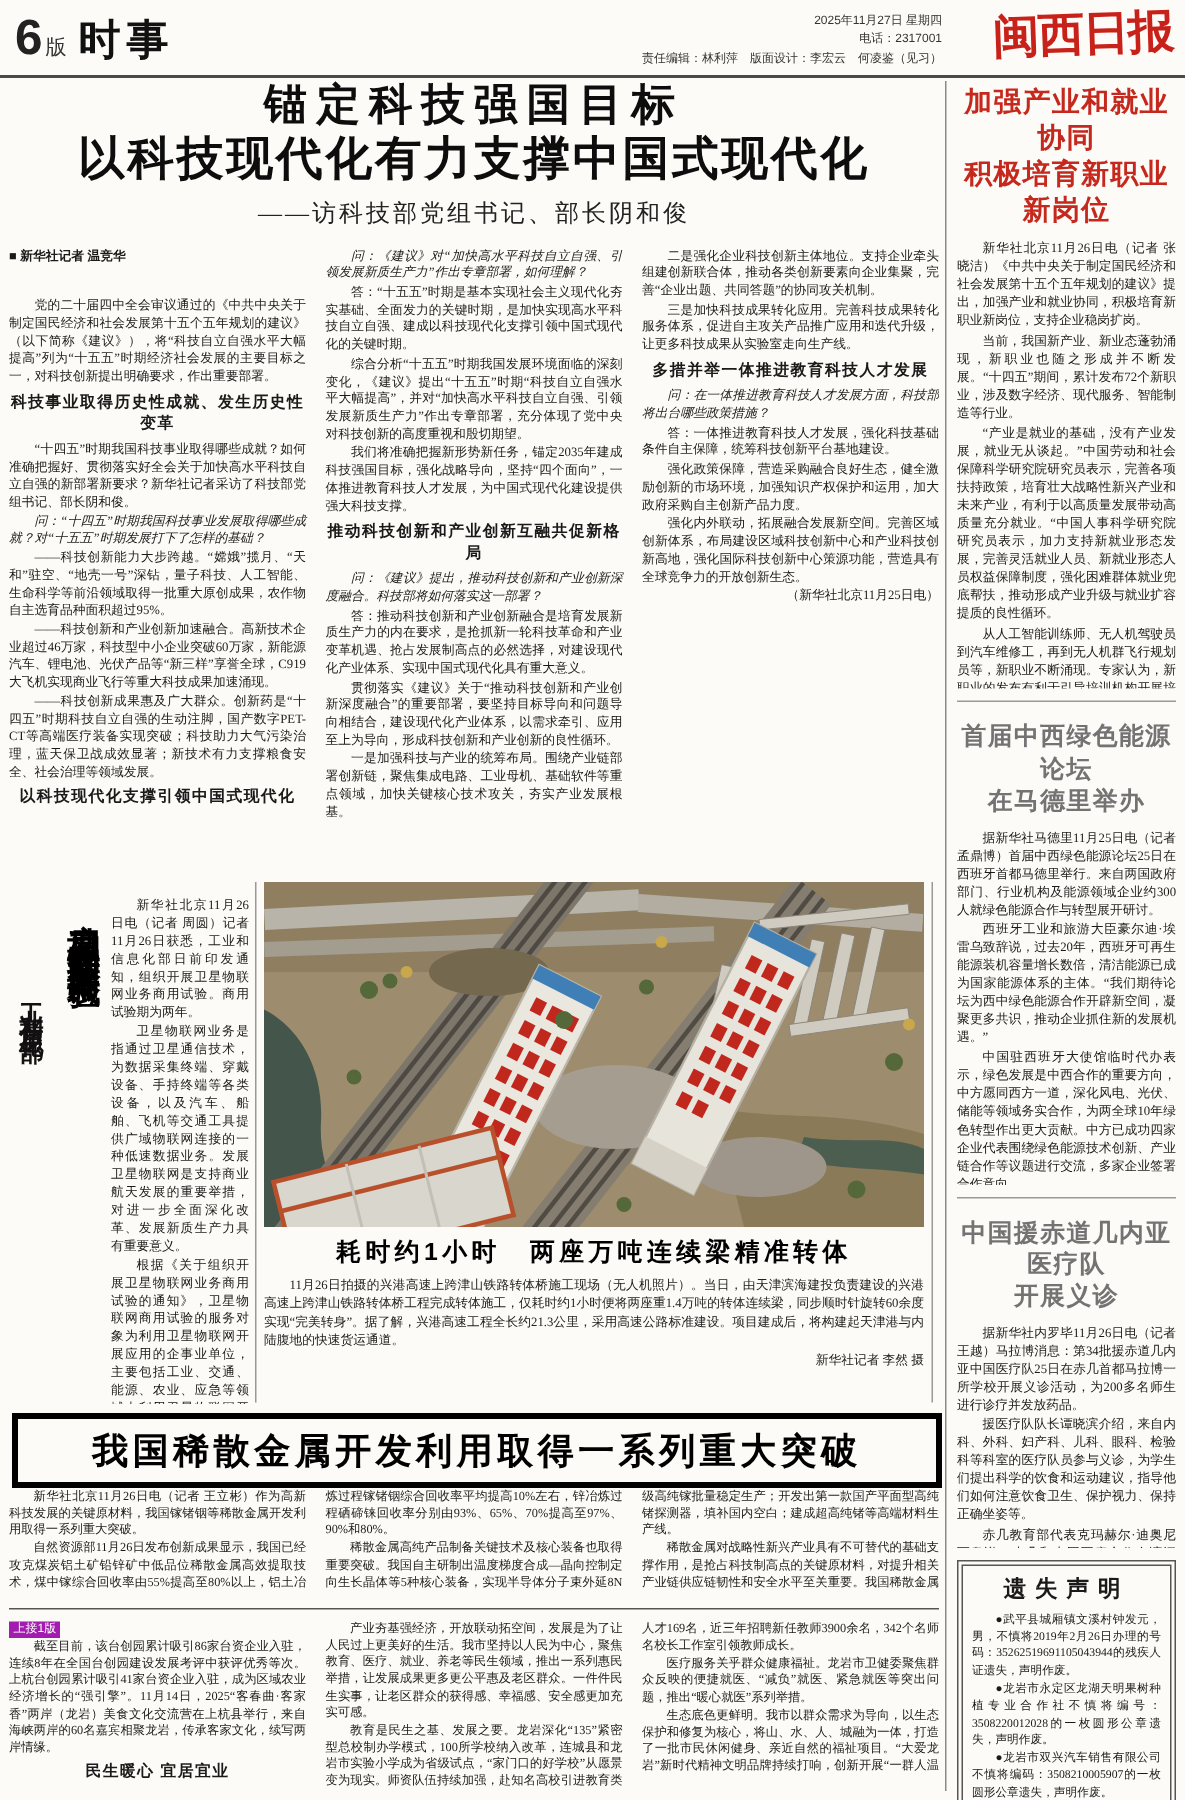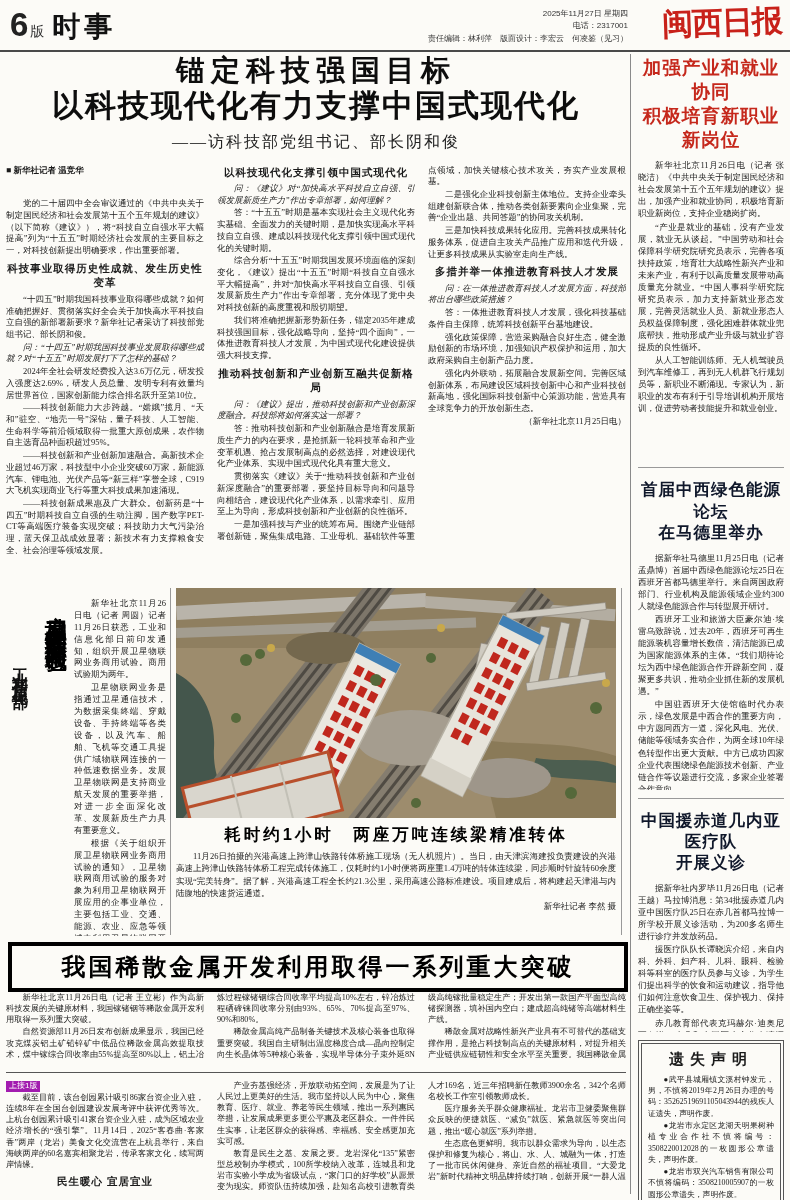--- a/index.html
+++ b/index.html
@@ -56,21 +56,21 @@
   .hrule{position:absolute;left:6px;top:1072px;width:620px;border-top:1px solid #555;}
   
   .contd{position:absolute;left:6px;top:1080px;width:620px;height:114px;column-count:3;column-gap:13px;
          column-fill:auto;overflow:hidden;font-size:8.2px;line-height:1.36;text-align:justify;}
   .tag1{display:inline-block;background:#a21caf;color:#fff;font-size:8px;padding:0 3px;margin-right:4px;
         font-family:"Liberation Sans",sans-serif;}
   
   .r-art{margin-bottom:0;}
   .rh-red{font-family:"Liberation Sans",sans-serif;font-weight:800;font-size:18.5px;color:#c5281c;
           text-align:center;line-height:1.3;letter-spacing:1px;}
-  .rh-blk{font-family:Liberation Mono, monospace;font-weight:800;font-size:16.5px;color:#0f172a;
+  .rh-blk{font-family:Liberation Serif, serif;font-weight:800;font-size:16.5px;color:#737373;
           text-align:center;line-height:1.3;letter-spacing:1px;margin-top:12px;}
   .rbody{font-size:8.5px;line-height:1.42;text-align:justify;margin-top:7px;overflow:hidden;}
   .rsep{border-top:1px solid #999;margin:8px 0;}
   
   .lost{border:1px solid #555;padding:2px;margin-top:8px;height:238px;box-sizing:border-box;}
   .lost-in{border:1px solid #555;height:100%;box-sizing:border-box;padding:4px 6px;overflow:hidden;}
   .lost-t{font-family:"Liberation Sans",sans-serif;font-size:15px;font-weight:800;letter-spacing:6px;
           text-align:center;margin:2px 0 5px 0;}
   .lost-i{font-size:7.8px;line-height:1.45;text-align:justify;text-indent:2em;margin:0 0 1px 0;}
 </style>
@@ -101,21 +101,20 @@
       <div class="l2">以科技现代化有力支撑中国式现代化</div>
     </div>
     <div class="msub">——访科技部党组书记、部长阴和俊</div>
     <div class="mbody">
       <div class="byline">■ 新华社记者 温竞华</div>
       <div>
           <p class="bp t-p">党的二十届四中全会审议通过的《中共中央关于制定国民经济和社会发展第十五个五年规划的建议》（以下简称《建议》），将“科技自立自强水平大幅提高”列为“十五五”时期经济社会发展的主要目标之一，对科技创新提出明确要求，作出重要部署。</p>
           <p class="bp t-h">科技事业取得历史性成就、发生历史性变革</p>
           <p class="bp t-p">“十四五”时期我国科技事业取得哪些成就？如何准确把握好、贯彻落实好全会关于加快高水平科技自立自强的新部署新要求？新华社记者采访了科技部党组书记、部长阴和俊。</p>
           <p class="bp t-q">问：“十四五”时期我国科技事业发展取得哪些成就？对“十五五”时期发展打下了怎样的基础？</p>
-          <p class="bp t-p">2024年全社会研发经费投入达3.6万亿元，研发投入强度达2.69%，研发人员总量、发明专利有效量均居世界首位，国家创新能力综合排名跃升至第10位。</p>
           <p class="bp t-p">——科技创新能力大步跨越。“嫦娥”揽月、“天和”驻空、“地壳一号”深钻，量子科技、人工智能、生命科学等前沿领域取得一批重大原创成果，农作物自主选育品种面积超过95%。</p>
           <p class="bp t-p">——科技创新和产业创新加速融合。高新技术企业超过46万家，科技型中小企业突破60万家，新能源汽车、锂电池、光伏产品等“新三样”享誉全球，C919大飞机实现商业飞行等重大科技成果加速涌现。</p>
           <p class="bp t-p">——科技创新成果惠及广大群众。创新药是“十四五”时期科技自立自强的生动注脚，国产数字PET-CT等高端医疗装备实现突破；科技助力大气污染治理，蓝天保卫战成效显著；新技术有力支撑粮食安全、社会治理等领域发展。</p>
           <p class="bp t-h">以科技现代化支撑引领中国式现代化</p>
           <p class="bp t-q">问：《建议》对“加快高水平科技自立自强、引领发展新质生产力”作出专章部署，如何理解？</p>
           <p class="bp t-p">答：“十五五”时期是基本实现社会主义现代化夯实基础、全面发力的关键时期，是加快实现高水平科技自立自强、建成以科技现代化支撑引领中国式现代化的关键时期。</p>
           <p class="bp t-p">综合分析“十五五”时期我国发展环境面临的深刻变化，《建议》提出“十五五”时期“科技自立自强水平大幅提高”，并对“加快高水平科技自立自强、引领发展新质生产力”作出专章部署，充分体现了党中央对科技创新的高度重视和殷切期望。</p>
           <p class="bp t-p">我们将准确把握新形势新任务，锚定2035年建成科技强国目标，强化战略导向，坚持“四个面向”，一体推进教育科技人才发展，为中国式现代化建设提供强大科技支撑。</p>
           <p class="bp t-h">推动科技创新和产业创新互融共促新格局</p>
           <p class="bp t-q">问：《建议》提出，推动科技创新和产业创新深度融合。科技部将如何落实这一部署？</p>
@@ -297,20 +296,21 @@
 
   <div class="rcol">
 
     <div class="r-art">
       <div class="rh-red">
         <div>加强产业和就业协同</div>
         <div>积极培育新职业新岗位</div>
       </div>
       <div class="rbody" style="height:300px;">
           <p class="bp t-p">新华社北京11月26日电（记者 张晓洁）《中共中央关于制定国民经济和社会发展第十五个五年规划的建议》提出，加强产业和就业协同，积极培育新职业新岗位，支持企业稳岗扩岗。</p>
+          <p class="bp t-p">当前，我国新产业、新业态蓬勃涌现，新职业也随之形成并不断发展。“十四五”期间，累计发布72个新职业，涉及数字经济、现代服务、智能制造等行业。</p>
           <p class="bp t-p">“产业是就业的基础，没有产业发展，就业无从谈起。”中国劳动和社会保障科学研究院研究员表示，完善各项扶持政策，培育壮大战略性新兴产业和未来产业，有利于以高质量发展带动高质量充分就业。“中国人事科学研究院研究员表示，加力支持新就业形态发展，完善灵活就业人员、新就业形态人员权益保障制度，强化困难群体就业兜底帮扶，推动形成产业升级与就业扩容提质的良性循环。</p>
           <p class="bp t-p">从人工智能训练师、无人机驾驶员到汽车维修工，再到无人机群飞行规划员等，新职业不断涌现。专家认为，新职业的发布有利于引导培训机构开展培训，促进劳动者技能提升和就业创业。</p>
         </div>
     </div>
 
     <div class="rsep"></div>
 
     <div class="r-art">
       <div class="rh-blk">
         <div>首届中西绿色能源论坛</div>

